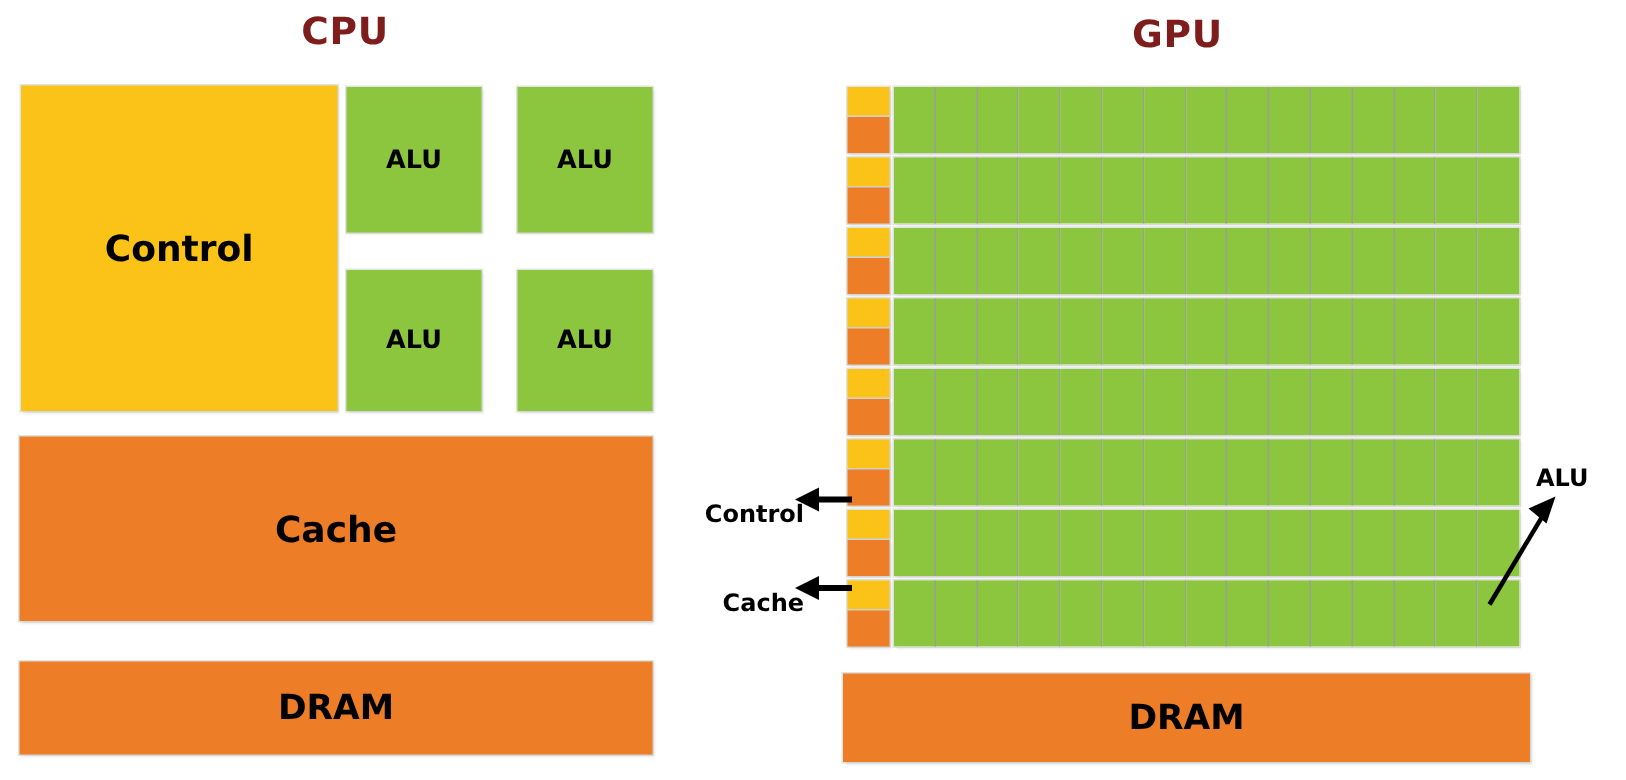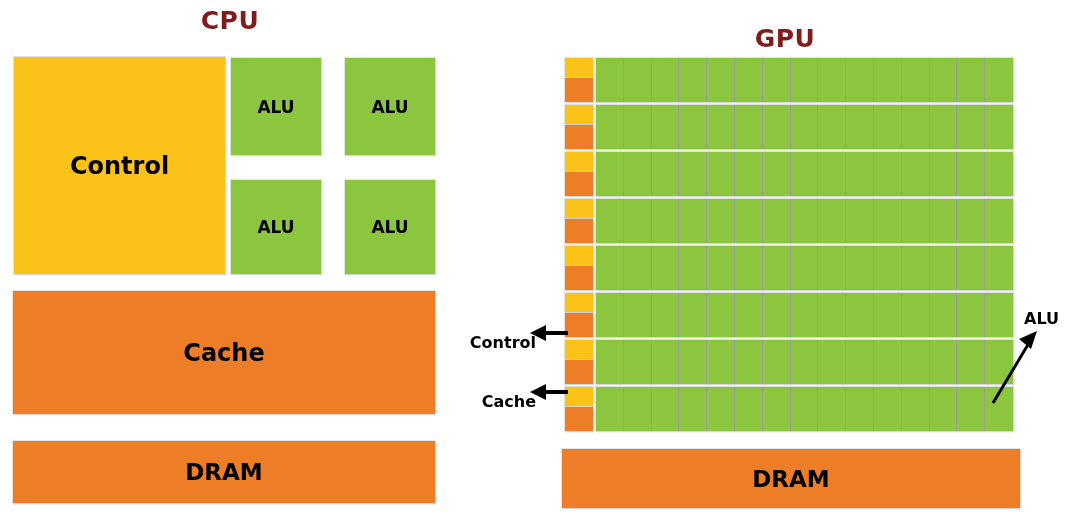--- a/index.html
+++ b/index.html
@@ -20,21 +20,21 @@
   .panel-title {
     position: absolute;
     font-size: 25px;
     font-weight: bold;
     color: #7f1d1d;
     letter-spacing: 0.5px;
     text-align: center;
     white-space: nowrap;
   }
   #cpu-title { left: 120px; top: 6px; width: 220px; }
-  #gpu-title { left: 675px; top: 24px; width: 220px; }
+  #gpu-title { left: 675px; top: 8px; width: 220px; }
 
   
   .blk {
     position: absolute;
     box-sizing: border-box;
     display: flex;
     align-items: center;
     justify-content: center;
     color: #000000;
     font-weight: bold;

